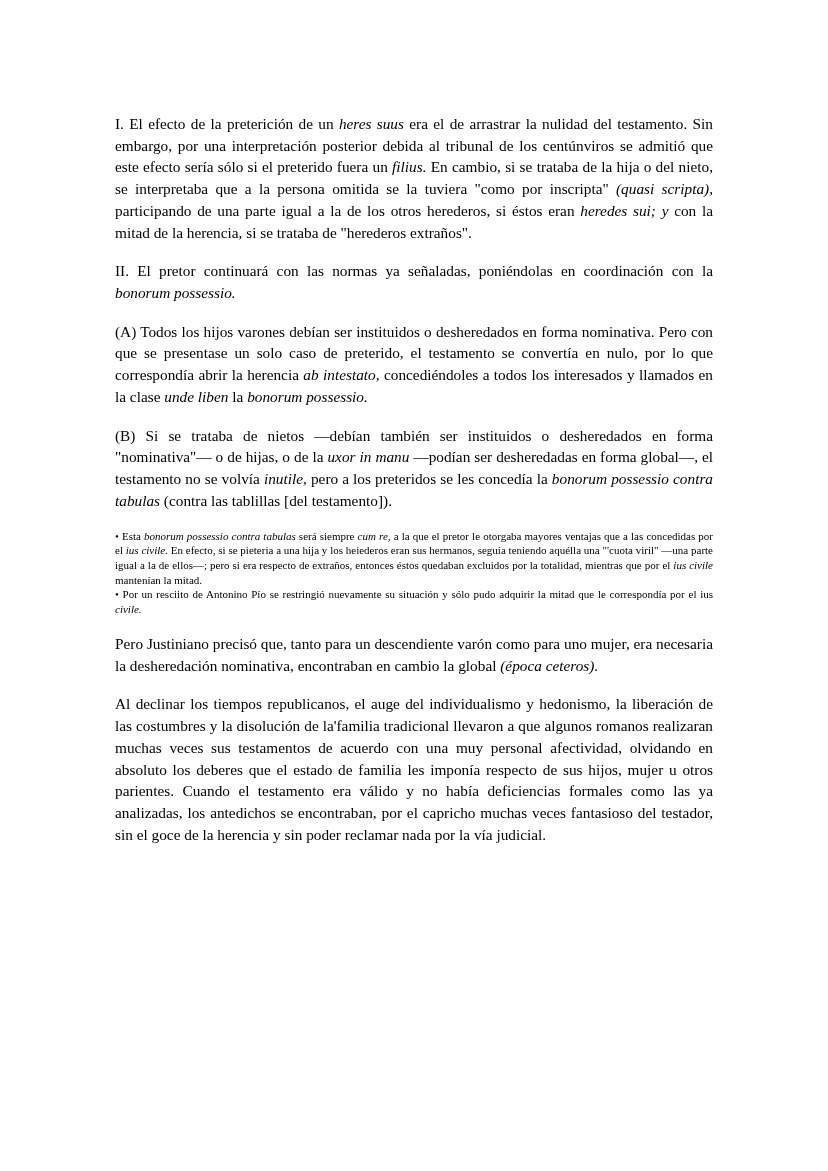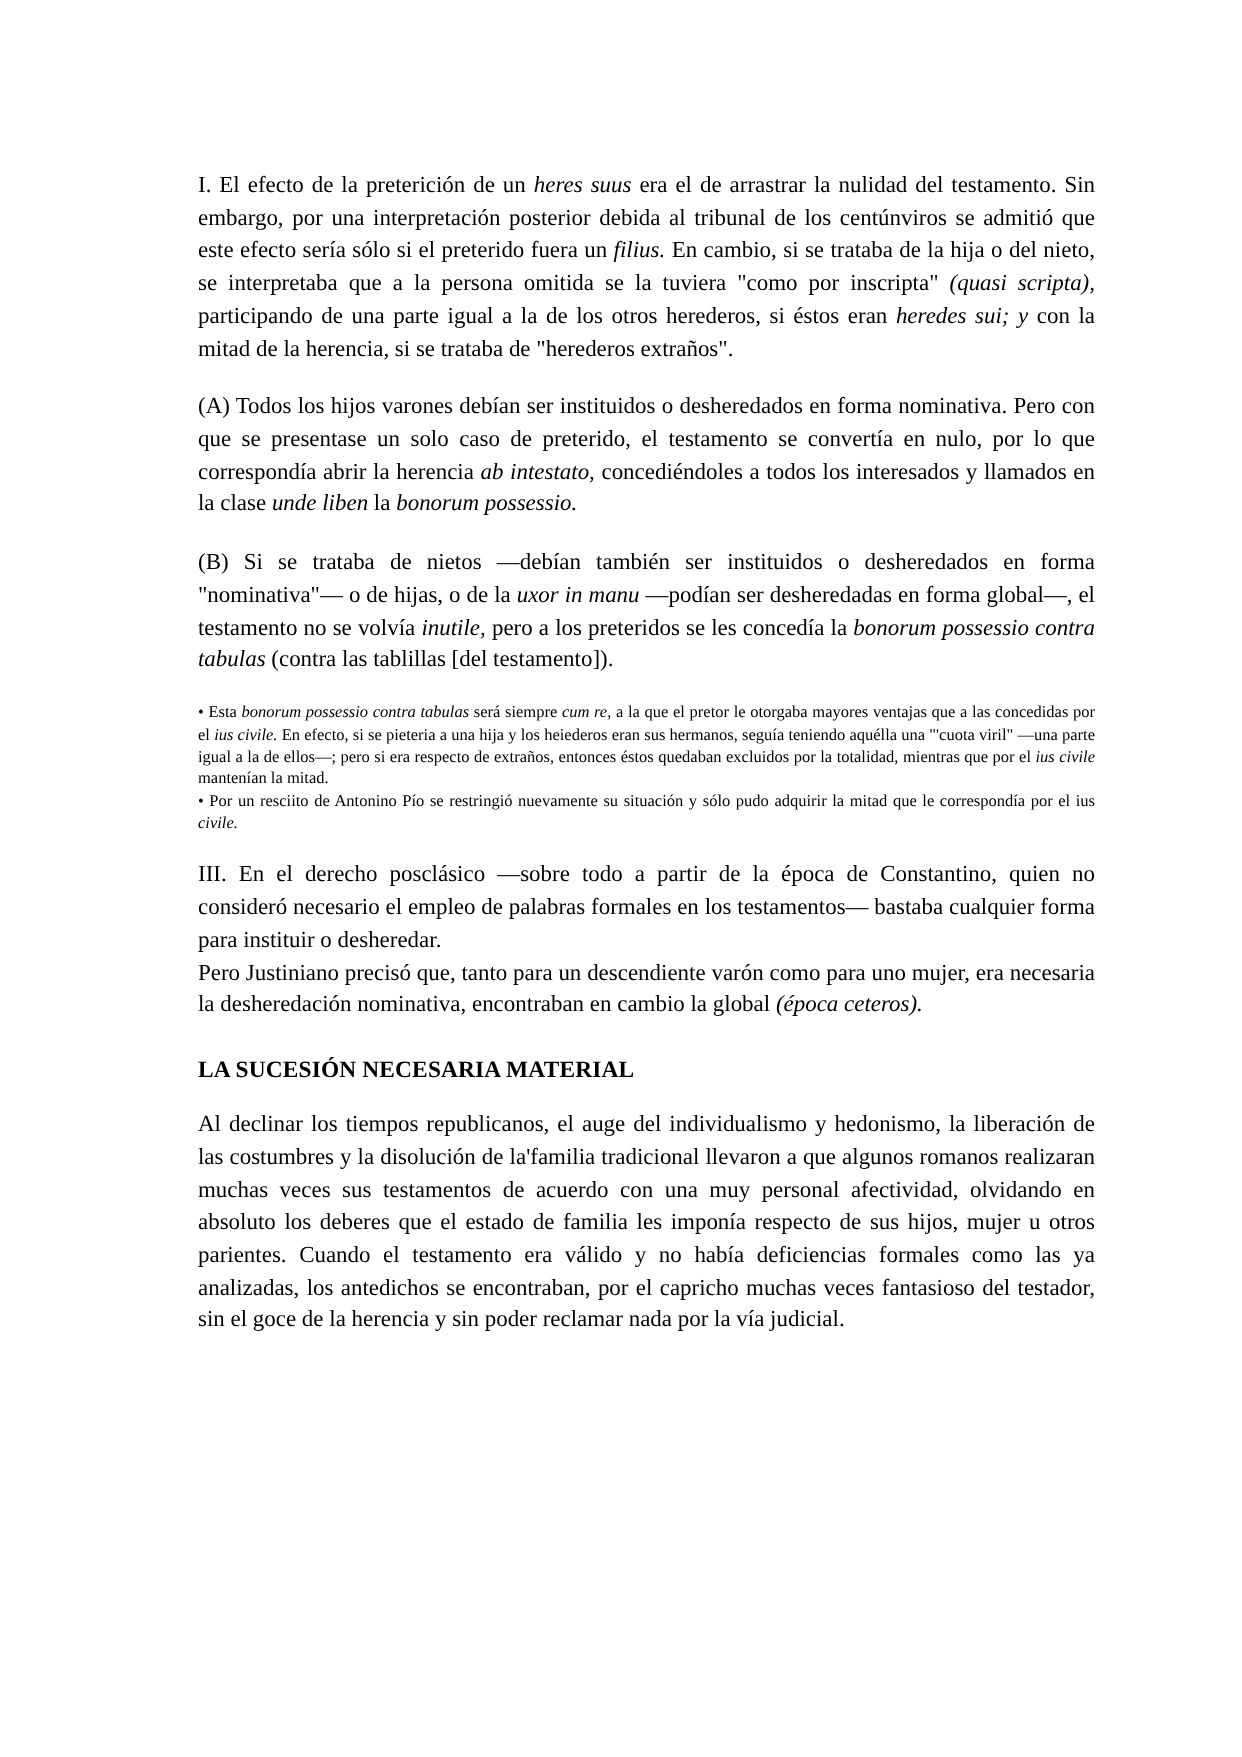--- a/index.html
+++ b/index.html
@@ -15,21 +15,20 @@
   }
   .page {
     position: relative;
     width: 828px;
     height: 1171px;
     box-sizing: border-box;
     padding: 113px 115px 0 115px;
   }
   .doc {
     width: 598px;
-    margin-left: 17px;
   }
   p.body {
     font-size: 15.3px;
     line-height: 1.42;
     text-align: justify;
     margin: 0 0 17px 0;
     text-indent: 0;
   }
   p.body.tight {
     margin-bottom: 0;
@@ -53,32 +52,31 @@
     font-style: italic;
   }
 </style>
 </head>
 <body>
 
 <div class="page">
   <div class="doc">
 
     <p class="body"><span>I. El efecto de la preterición de un </span><i>heres suus</i><span> era el de arrastrar la nulidad del testamento. Sin embargo, por una interpretación posterior debida al tribunal de los centúnviros se admitió que este efecto sería sólo si el preterido fuera un </span><i>filius.</i><span> En cambio, si se trataba de la hija o del nieto, se interpretaba que a la persona omitida se la tuviera "como por inscripta" </span><i>(quasi scripta),</i><span> participando de una parte igual a la de los otros herederos, si éstos eran </span><i>heredes sui; y</i><span> con la mitad de la herencia, si se trataba de "herederos extraños".</span></p>
+    <p class="body"><span>II. El pretor continuará con las normas ya señaladas, poniéndolas en coordinación con la </span><i>bonorum possessio.</i></p>
     <p class="body"><span>(A)  Todos los hijos varones debían ser instituidos o desheredados en forma nominativa. Pero con que se presentase un solo caso de preterido, el testamento se convertía en nulo, por lo que correspondía abrir la herencia </span><i>ab intestato,</i><span> concediéndoles a todos los interesados y llamados en la clase </span><i>unde liben</i><span> la </span><i>bonorum possessio.</i></p>
     <p class="body"><span>(B)   Si se trataba de nietos —debían también ser instituidos o desheredados en forma "nominativa"— o de hijas, o de la </span><i>uxor in manu</i><span>  —podían ser desheredadas en forma global—, el testamento no se volvía </span><i>inutile,</i><span> pero a los preteridos se les concedía la </span><i>bonorum possessio contra tabulas</i><span>  (contra las tablillas [del testamento]).</span></p>
 
     <div class="notes-block">
       <p class="note"><span>• Esta </span><i>bonorum possessio contra tabulas</i><span> será siempre </span><i>cum re</i><span>, a la que el pretor le otorgaba mayores ventajas que a las concedidas por el </span><i>ius civile.</i><span> En efecto, si se pieteria a una hija y los heiederos eran sus hermanos, seguía teniendo aquélla una "'cuota viril" —una parte igual a la de ellos—; pero si era respecto de extraños, entonces éstos quedaban excluidos por la totalidad, mientras que por el </span><i>ius civile</i><span> mantenían la mitad.</span></p>
       <p class="note"><span>•  Por un resciito de Antonino Pío se restringió nuevamente su situación y sólo pudo adquirir la mitad que le correspondía por el ius </span><i>civile.</i></p>
     </div>
 
-    <p class="body tight"><span>III. En el derecho posclásico —sobre todo a partir de la época de Constantino, quien no consideró necesario el empleo de palabras formales en los testamentos— bastaba cualquier forma para instituir o desheredar.</span></p>
     <p class="body"><span>Pero Justiniano precisó que, tanto para un descendiente varón como para uno mujer, era necesaria la desheredación nominativa, encontraban en cambio la global </span><i>(época ceteros).</i></p>
 
     <div class="notes-block">
     </div>
 
-    <h2 class="heading">LA SUCESIÓN NECESARIA MATERIAL</h2>
 
     <p class="body"><span>Al declinar los tiempos republicanos, el auge del individualismo y hedonismo, la liberación de las costumbres y la disolución de la'familia tradicional llevaron a que algunos romanos realizaran muchas veces sus testamentos de acuerdo con una muy personal afectividad, olvidando en absoluto los deberes que el estado de familia les imponía respecto de sus hijos, mujer u otros parientes. Cuando el testamento era válido y no había deficiencias formales como las ya analizadas, los antedichos se encontraban, por el capricho muchas veces fantasioso del testador, sin el goce de la herencia y sin poder reclamar nada por la vía judicial.</span></p>
 
   </div>
 </div>
 
 </body></html>

